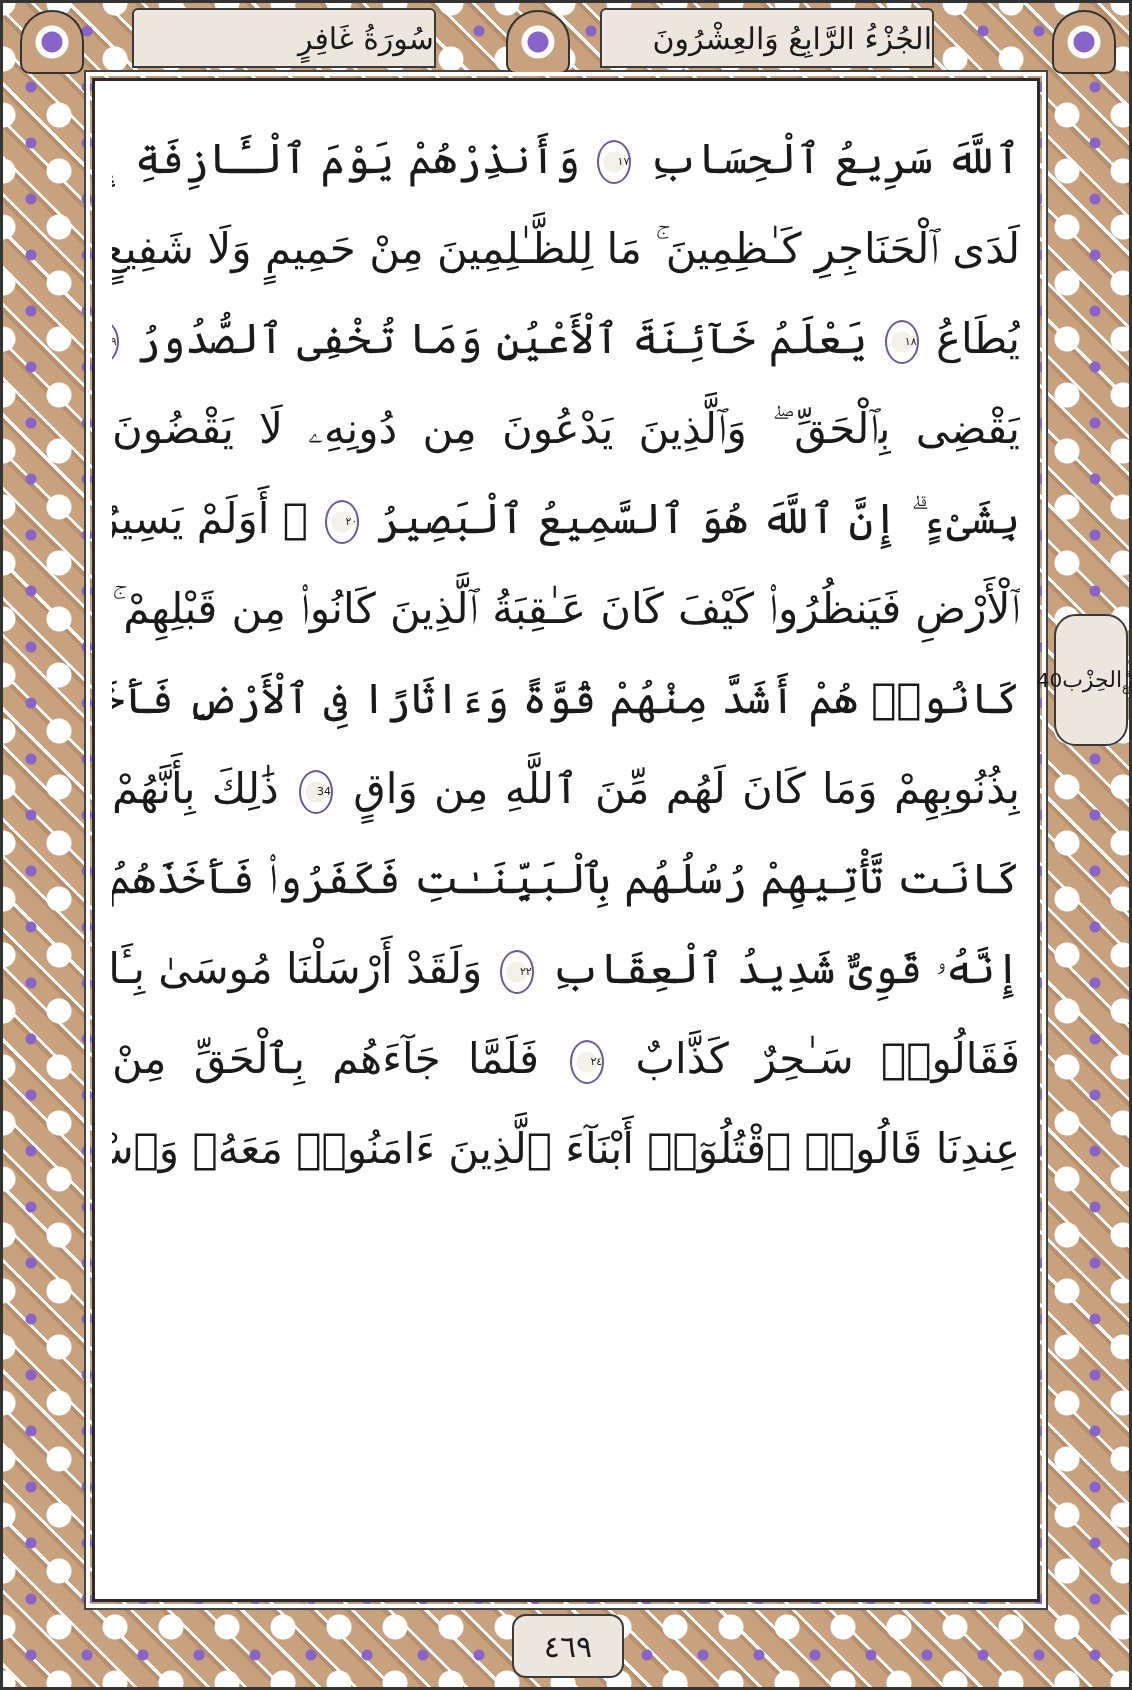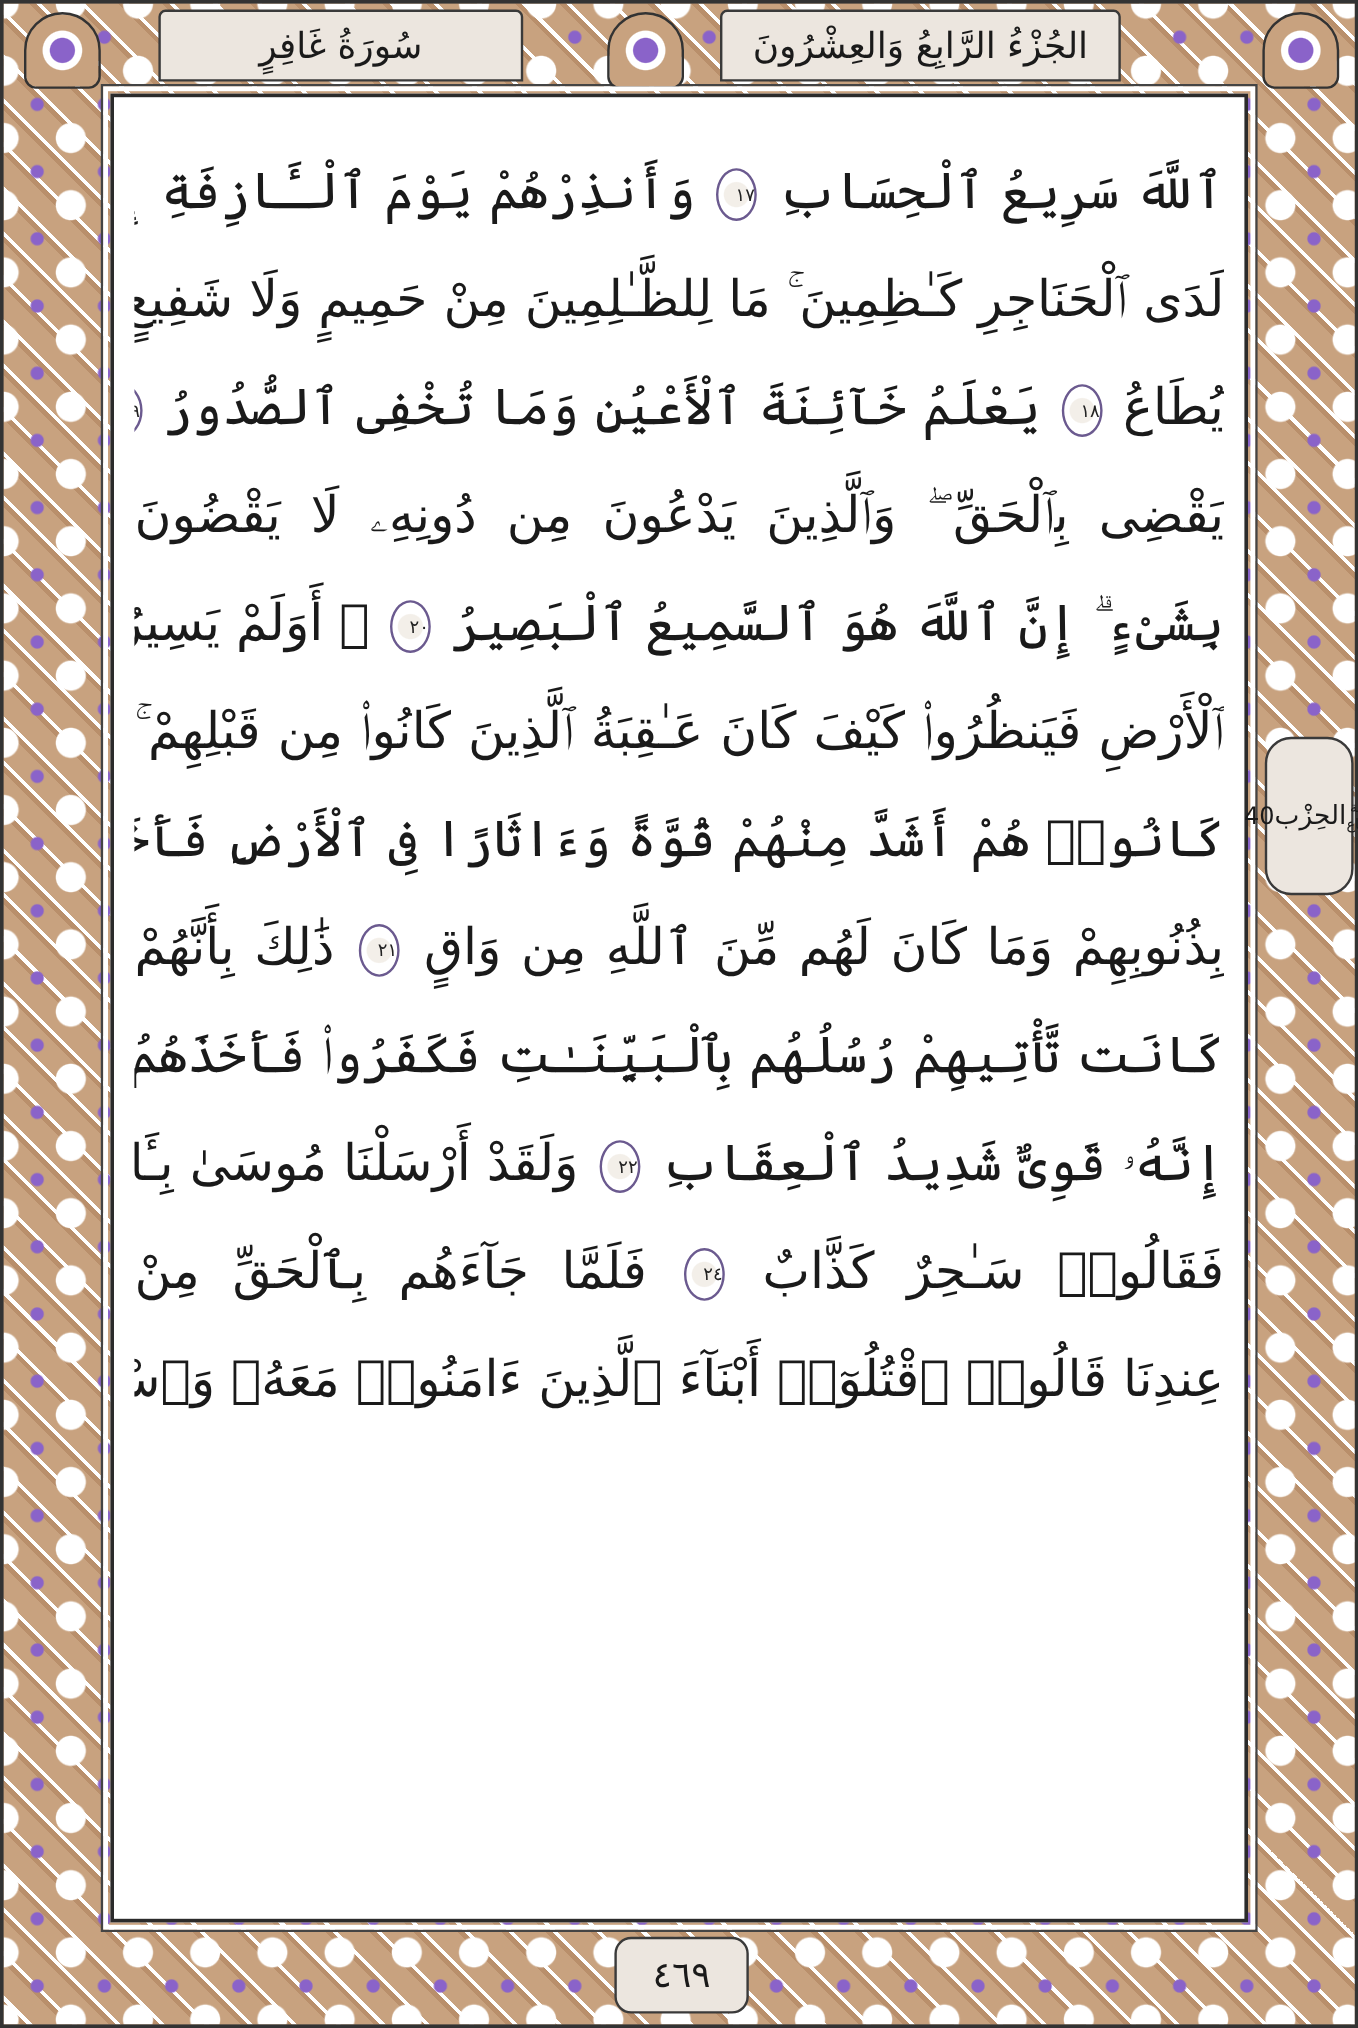--- a/index.html
+++ b/index.html
@@ -26,21 +26,21 @@
     }
     .frame-inner-line2 {
       position: absolute; left: 84px; top: 70px; width: 964px; height: 1540px;
       border: 2px solid #444; box-sizing: border-box;
     }
     
     .header-cartouche {
       position: absolute; top: 8px; height: 56px;
       background: #ece6df; border: 2px solid #3a3a3a;
       border-radius: 6px 6px 0 0;
-      display: flex; align-items: center; justify-content: center;
+      display: flex; align-items: center; 
       font-family: "DejaVu Serif", serif; font-size: 30px; color: #1a1a1a;
       direction: rtl;
     }
     .header-surah { left: 132px; width: 300px; }
     .header-juz { left: 600px; width: 330px; }
     .header-ornament {
       position: absolute; top: 10px; width: 60px; height: 60px;
       border-radius: 50% 50% 10px 10px;
       background: radial-gradient(circle, #8a63c9 0 10px, #fff 11px 16px, #c8a27f 17px);
       border: 2px solid #333;
@@ -57,21 +57,21 @@
     .line {
       height: 90px; line-height: 90px;
       font-family: "DejaVu Serif", serif; font-size: 42px; color: #1a1a1a;
       text-align: justify; text-align-last: justify;
       white-space: nowrap; overflow: hidden;
     }
     .ayah-marker {
       display: inline-block; width: 30px; height: 40px; vertical-align: middle;
       border-radius: 50%; border: 2px solid #6b5a8f;
       background: radial-gradient(circle, #f3efe9 0 10px, #ffffff 11px);
-      font-size: 15px; line-height: 40px; text-align: left; color: #222;
+      font-size: 11px; line-height: 40px; text-align: left; color: #222;
       margin: 0 4px; font-family: "DejaVu Sans", sans-serif;
     }
     
     .hizb-marker {
       position: absolute; left: 1054px; top: 614px; width: 70px; height: 128px;
       background: #ece6df; border: 2px solid #3a3a3a; border-radius: 22px;
       display: flex; flex-direction: row; align-items: center; justify-content: center;
       direction: rtl; color: #1a1a1a;
     }
     .hizb-fraction { font-size: 12px; font-family: "DejaVu Sans", sans-serif; }
@@ -107,21 +107,21 @@
 
 <div class="page-body">
   <div class="lines" id="lines">
       <div class="line"><span>ٱللَّهَ سَرِيعُ ٱلْحِسَابِ</span> <span class="ayah-marker">١٧</span> <span>وَأَنذِرْهُمْ يَوْمَ ٱلْـَٔازِفَةِ إِذِ ٱلْقُلُوبُ</span> </div>
       <div class="line"><span>لَدَى ٱلْحَنَاجِرِ كَـٰظِمِينَ ۚ مَا لِلظَّـٰلِمِينَ مِنْ حَمِيمٍ وَلَا شَفِيعٍ</span> </div>
       <div class="line"><span>يُطَاعُ</span> <span class="ayah-marker">١٨</span> <span>يَعْلَمُ خَآئِنَةَ ٱلْأَعْيُنِ وَمَا تُخْفِى ٱلصُّدُورُ</span> <span class="ayah-marker">١٩</span>  </div>
       <div class="line"><span>يَقْضِى بِٱلْحَقِّ ۖ وَٱلَّذِينَ يَدْعُونَ مِن دُونِهِۦ لَا يَقْضُونَ</span> </div>
       <div class="line"><span>بِشَىْءٍ ۗ إِنَّ ٱللَّهَ هُوَ ٱلسَّمِيعُ ٱلْبَصِيرُ</span> <span class="ayah-marker">٢٠</span> <span>۞ أَوَلَمْ يَسِيرُوا۟ فِى</span> </div>
       <div class="line"><span>ٱلْأَرْضِ فَيَنظُرُوا۟ كَيْفَ كَانَ عَـٰقِبَةُ ٱلَّذِينَ كَانُوا۟ مِن قَبْلِهِمْ ۚ</span> </div>
       <div class="line"><span>كَانُوا۟ هُمْ أَشَدَّ مِنْهُمْ قُوَّةً وَءَاثَارًا فِى ٱلْأَرْضِ فَأَخَذَهُمُ ٱللَّهُ</span> </div>
-      <div class="line"><span>بِذُنُوبِهِمْ وَمَا كَانَ لَهُم مِّنَ ٱللَّهِ مِن وَاقٍ</span> <span class="ayah-marker">٢١</span> <span>ذَٰلِكَ بِأَنَّهُمْ</span> </div>
+      <div class="line"><span>بِذُنُوبِهِمْ وَمَا كَانَ لَهُم مِّنَ ٱللَّهِ مِن وَاقٍ</span> <span class="ayah-marker">34</span> <span>ذَٰلِكَ بِأَنَّهُمْ</span> </div>
       <div class="line"><span>كَانَت تَّأْتِيهِمْ رُسُلُهُم بِٱلْبَيِّنَـٰتِ فَكَفَرُوا۟ فَأَخَذَهُمُ ٱللَّهُ ۚ</span> </div>
       <div class="line"><span>إِنَّهُۥ قَوِىٌّ شَدِيدُ ٱلْعِقَابِ</span> <span class="ayah-marker">٢٢</span> <span>وَلَقَدْ أَرْسَلْنَا مُوسَىٰ بِـَٔايَـٰتِنَا</span> </div>
       <div class="line"><span>فَقَالُوا۟ سَـٰحِرٌ كَذَّابٌ</span> <span class="ayah-marker">٢٤</span> <span>فَلَمَّا جَآءَهُم بِٱلْحَقِّ مِنْ</span> </div>
       <div class="line"><span>عِندِنَا قَالُوا۟ ٱقْتُلُوٓا۟ أَبْنَآءَ ٱلَّذِينَ ءَامَنُوا۟ مَعَهُۥ وَٱسْتَحْيُوا۟</span> </div>
     </div>
 </div>
 
 <div class="hizb-marker">
   <span class="hizb-fraction">ثلاثة أرباع</span>
   <span class="hizb-label">الحِزْب</span>

